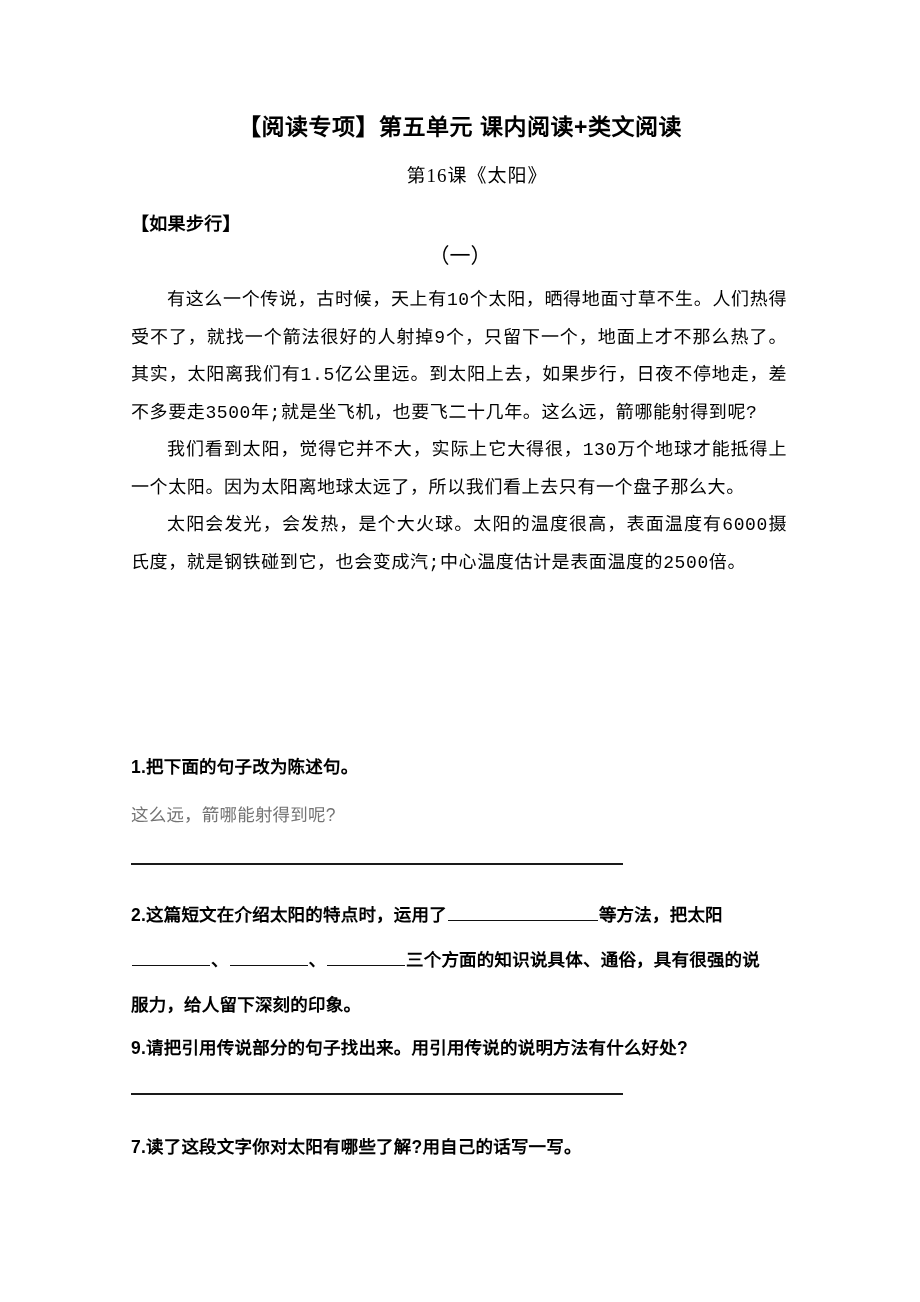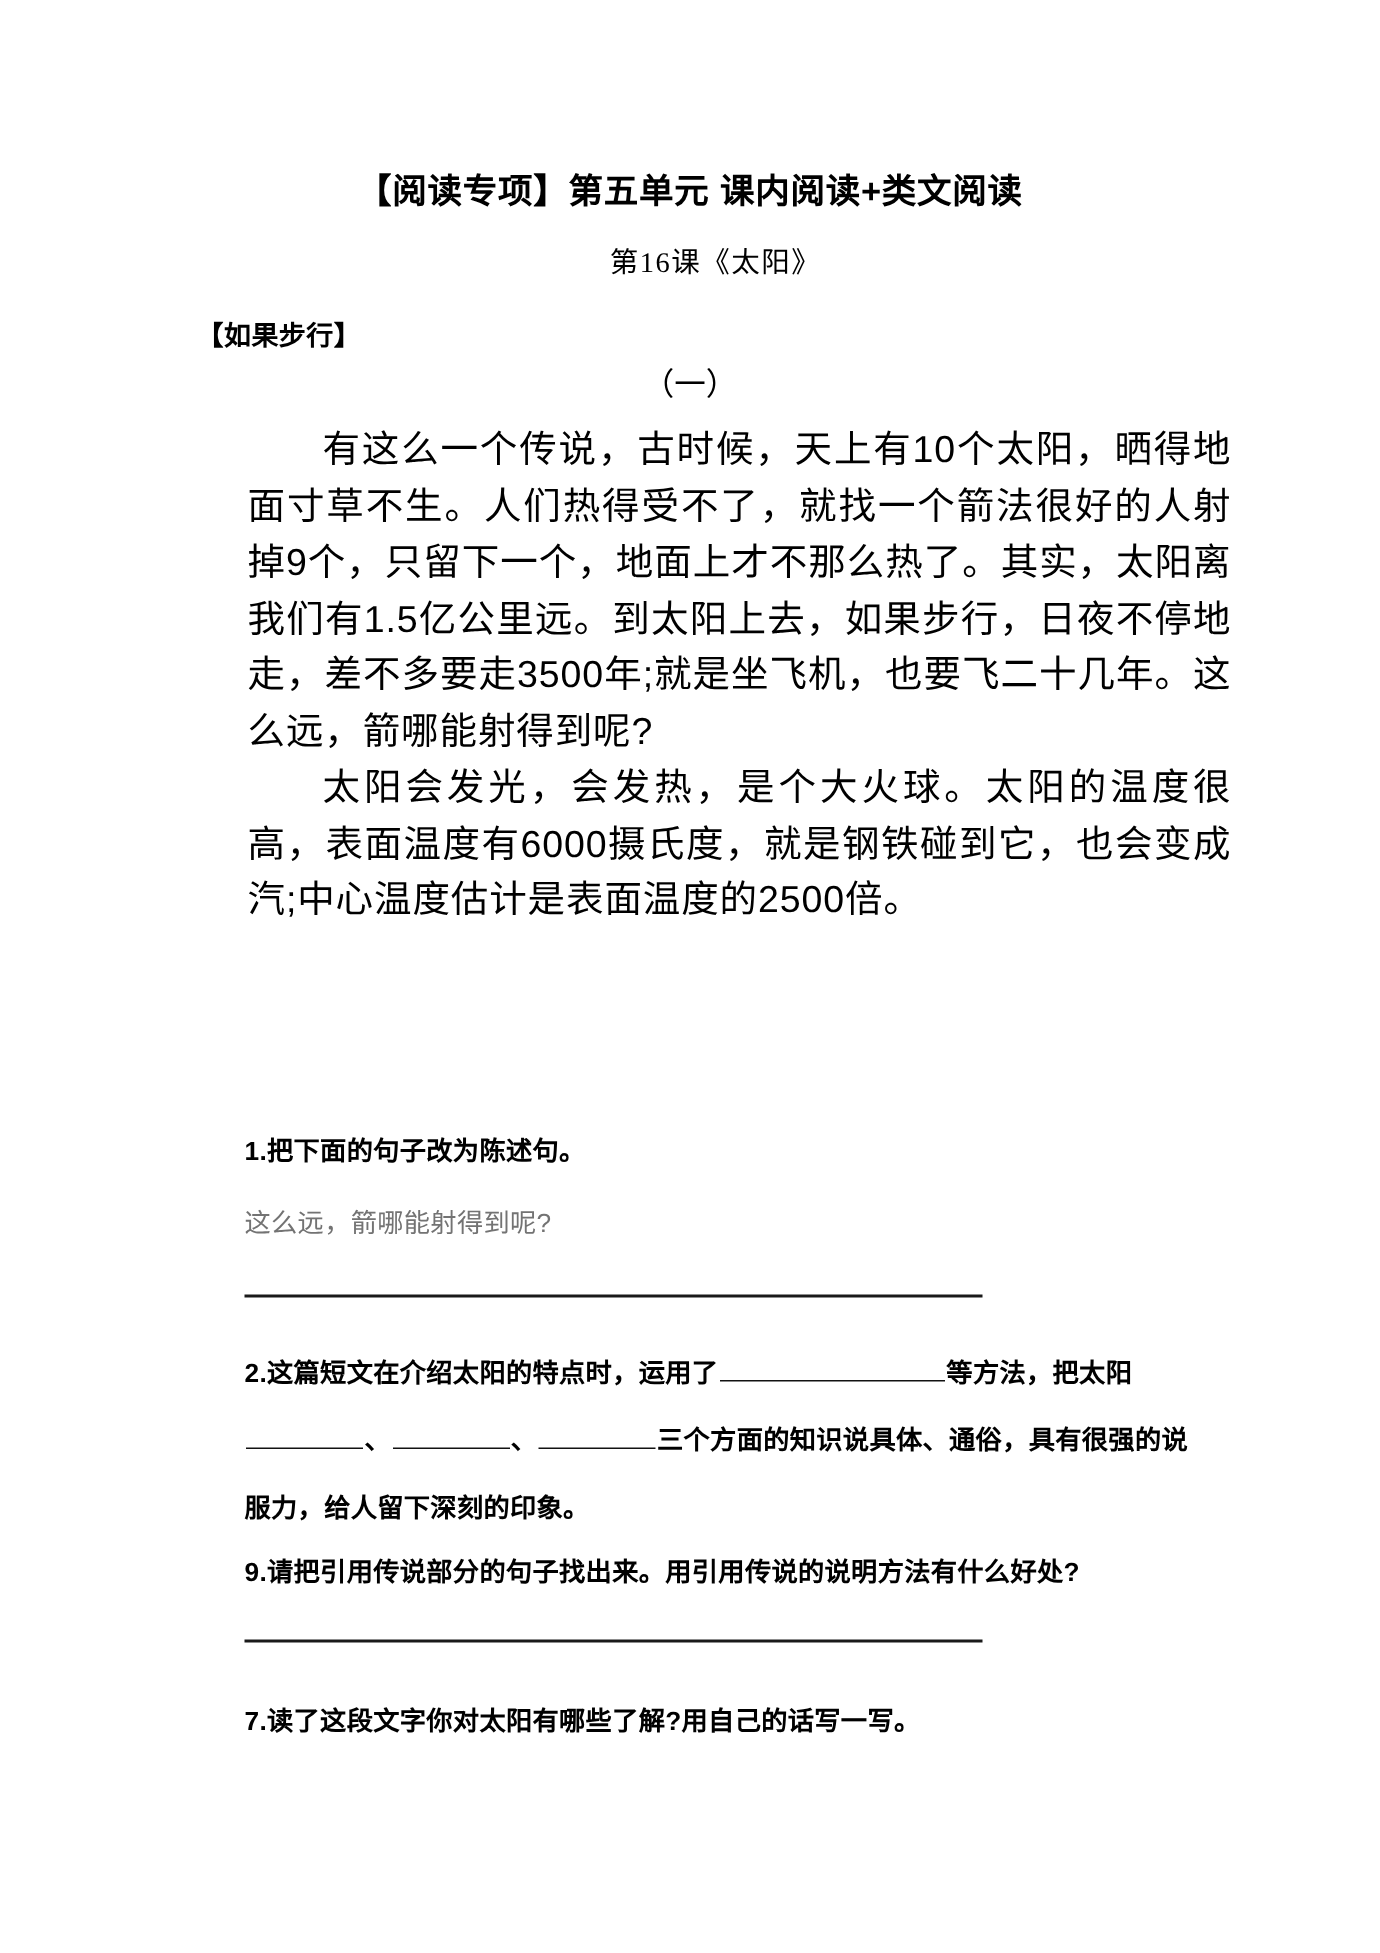--- a/index.html
+++ b/index.html
@@ -80,27 +80,26 @@
     line-height: 28px;
     white-space: nowrap;
   }
 
   
   .passage {
     position: absolute;
     left: 131px;
     top: 282px;
     width: 656px;
-    font-family: Liberation Sans, sans-serif;
-    font-size: 25px;
+    font-family: Liberation Mono, monospace;
+    font-size: 18px;
     line-height: 37.5px;
     text-align: justify;
     text-justify: inter-character;
     letter-spacing: 0.6px;
-    margin-left: 34px;
   }
   .passage p {
     margin: 0;
     text-indent: 2em;
     text-align: justify;
     text-justify: inter-character;
   }
 
   
   .questions {
@@ -139,37 +138,38 @@
     vertical-align: baseline;
     height: 17px;
     margin: 0 1px;
   }
   .blank-long { width: 150px; }
   .blank-short { width: 78px; }
 
   .sep { letter-spacing: 0; }
 
   
-  .row { position: absolute; left: 0; white-space: nowrap; margin-left: 32px; }
+  .row { position: absolute; left: 0; white-space: nowrap; }
 </style>
 </head>
 <body>
 
 <div class="page">
 
   <div class="doc-title">【阅读专项】第五单元 课内阅读+类文阅读</div>
 
   <div class="doc-subtitle">第16课《太阳》</div>
 
   <div class="section-label">【如果步行】</div>
 
   <div class="part-marker">（一）</div>
 
   <div class="passage">
     <p>有这么一个传说，古时候，天上有10个太阳，晒得地面寸草不生。人们热得受不了，就找一个箭法很好的人射掉9个，只留下一个，地面上才不那么热了。其实，太阳离我们有1.5亿公里远。到太阳上去，如果步行，日夜不停地走，差不多要走3500年;就是坐飞机，也要飞二十几年。这么远，箭哪能射得到呢?</p>
+    <p>我们看到太阳，觉得它并不大，实际上它大得很，130万个地球才能抵得上一个太阳。因为太阳离地球太远了，所以我们看上去只有一个盘子那么大。</p>
     <p>太阳会发光，会发热，是个大火球。太阳的温度很高，表面温度有6000摄氏度，就是钢铁碰到它，也会变成汽;中心温度估计是表面温度的2500倍。</p>
   </div>
 
   <div class="questions">
 
     <div class="row q-text" style="top:0px;">1.把下面的句子改为陈述句。</div>
 
     <div class="row q-quote" style="top:48px;">这么远，箭哪能射得到呢?</div>
 
     <div class="row" style="top:108px;">

